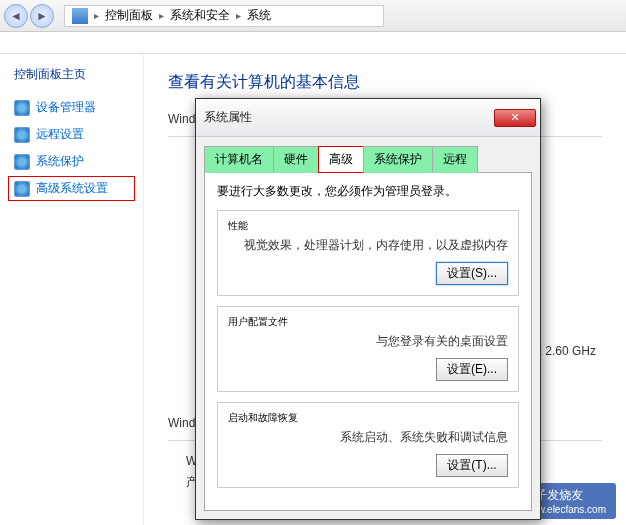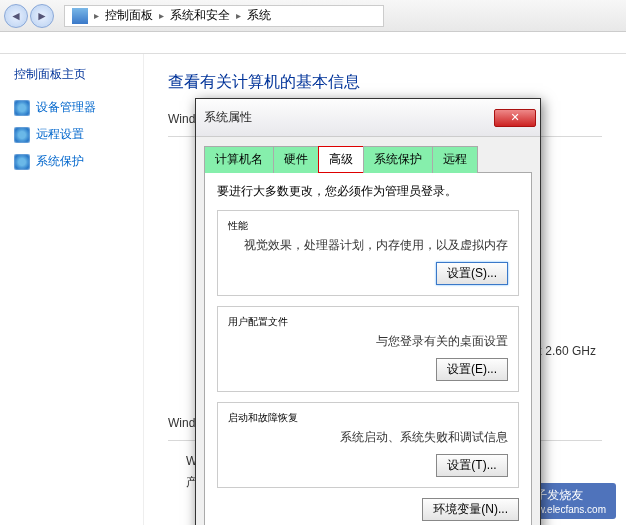--- a/index.html
+++ b/index.html
@@ -78,20 +78,24 @@
       <span>设备管理器</span>
     </div>
     <div class="sidebar-item">
       <span class="icon shield-icon"></span>
       <span>远程设置</span>
     </div>
     <div class="sidebar-item">
       <span class="icon shield-icon"></span>
       <span>系统保护</span>
     </div>
+    <div class="sidebar-item highlighted">
+      <span class="icon shield-icon"></span>
+      <span>高级系统设置</span>
+    </div>
   </div>
 
   <div class="content">
     <div class="page-title">查看有关计算机的基本信息</div>
     <div class="section-label">Windows 版本</div>
     <div class="divider"></div>
 
     <div class="spec-right">iHz  2.60 GHz</div>
 
     <div style="position:absolute; bottom:30px; left:24px; right:24px;">
@@ -138,23 +142,20 @@
       </div>
 
       <div class="group">
         <div class="group-title">启动和故障恢复</div>
         <div class="group-desc">系统启动、系统失败和调试信息</div>
         <div class="group-btn-row">
           <button class="win-btn">设置(T)...</button>
         </div>
       </div>
 
-      <div class="env-row">
-        <button class="win-btn">环境变量(N)...</button>
-      </div>
     </div>
   </div>
 
 </div>
 
 <div class="watermark">
   <div class="circle">
     <svg width="12" height="12" viewBox="0 0 12 12">
         <path d="M2 10 L8 4 L9 5 L3 11 Z" fill="#fff"></path>
       </svg>

